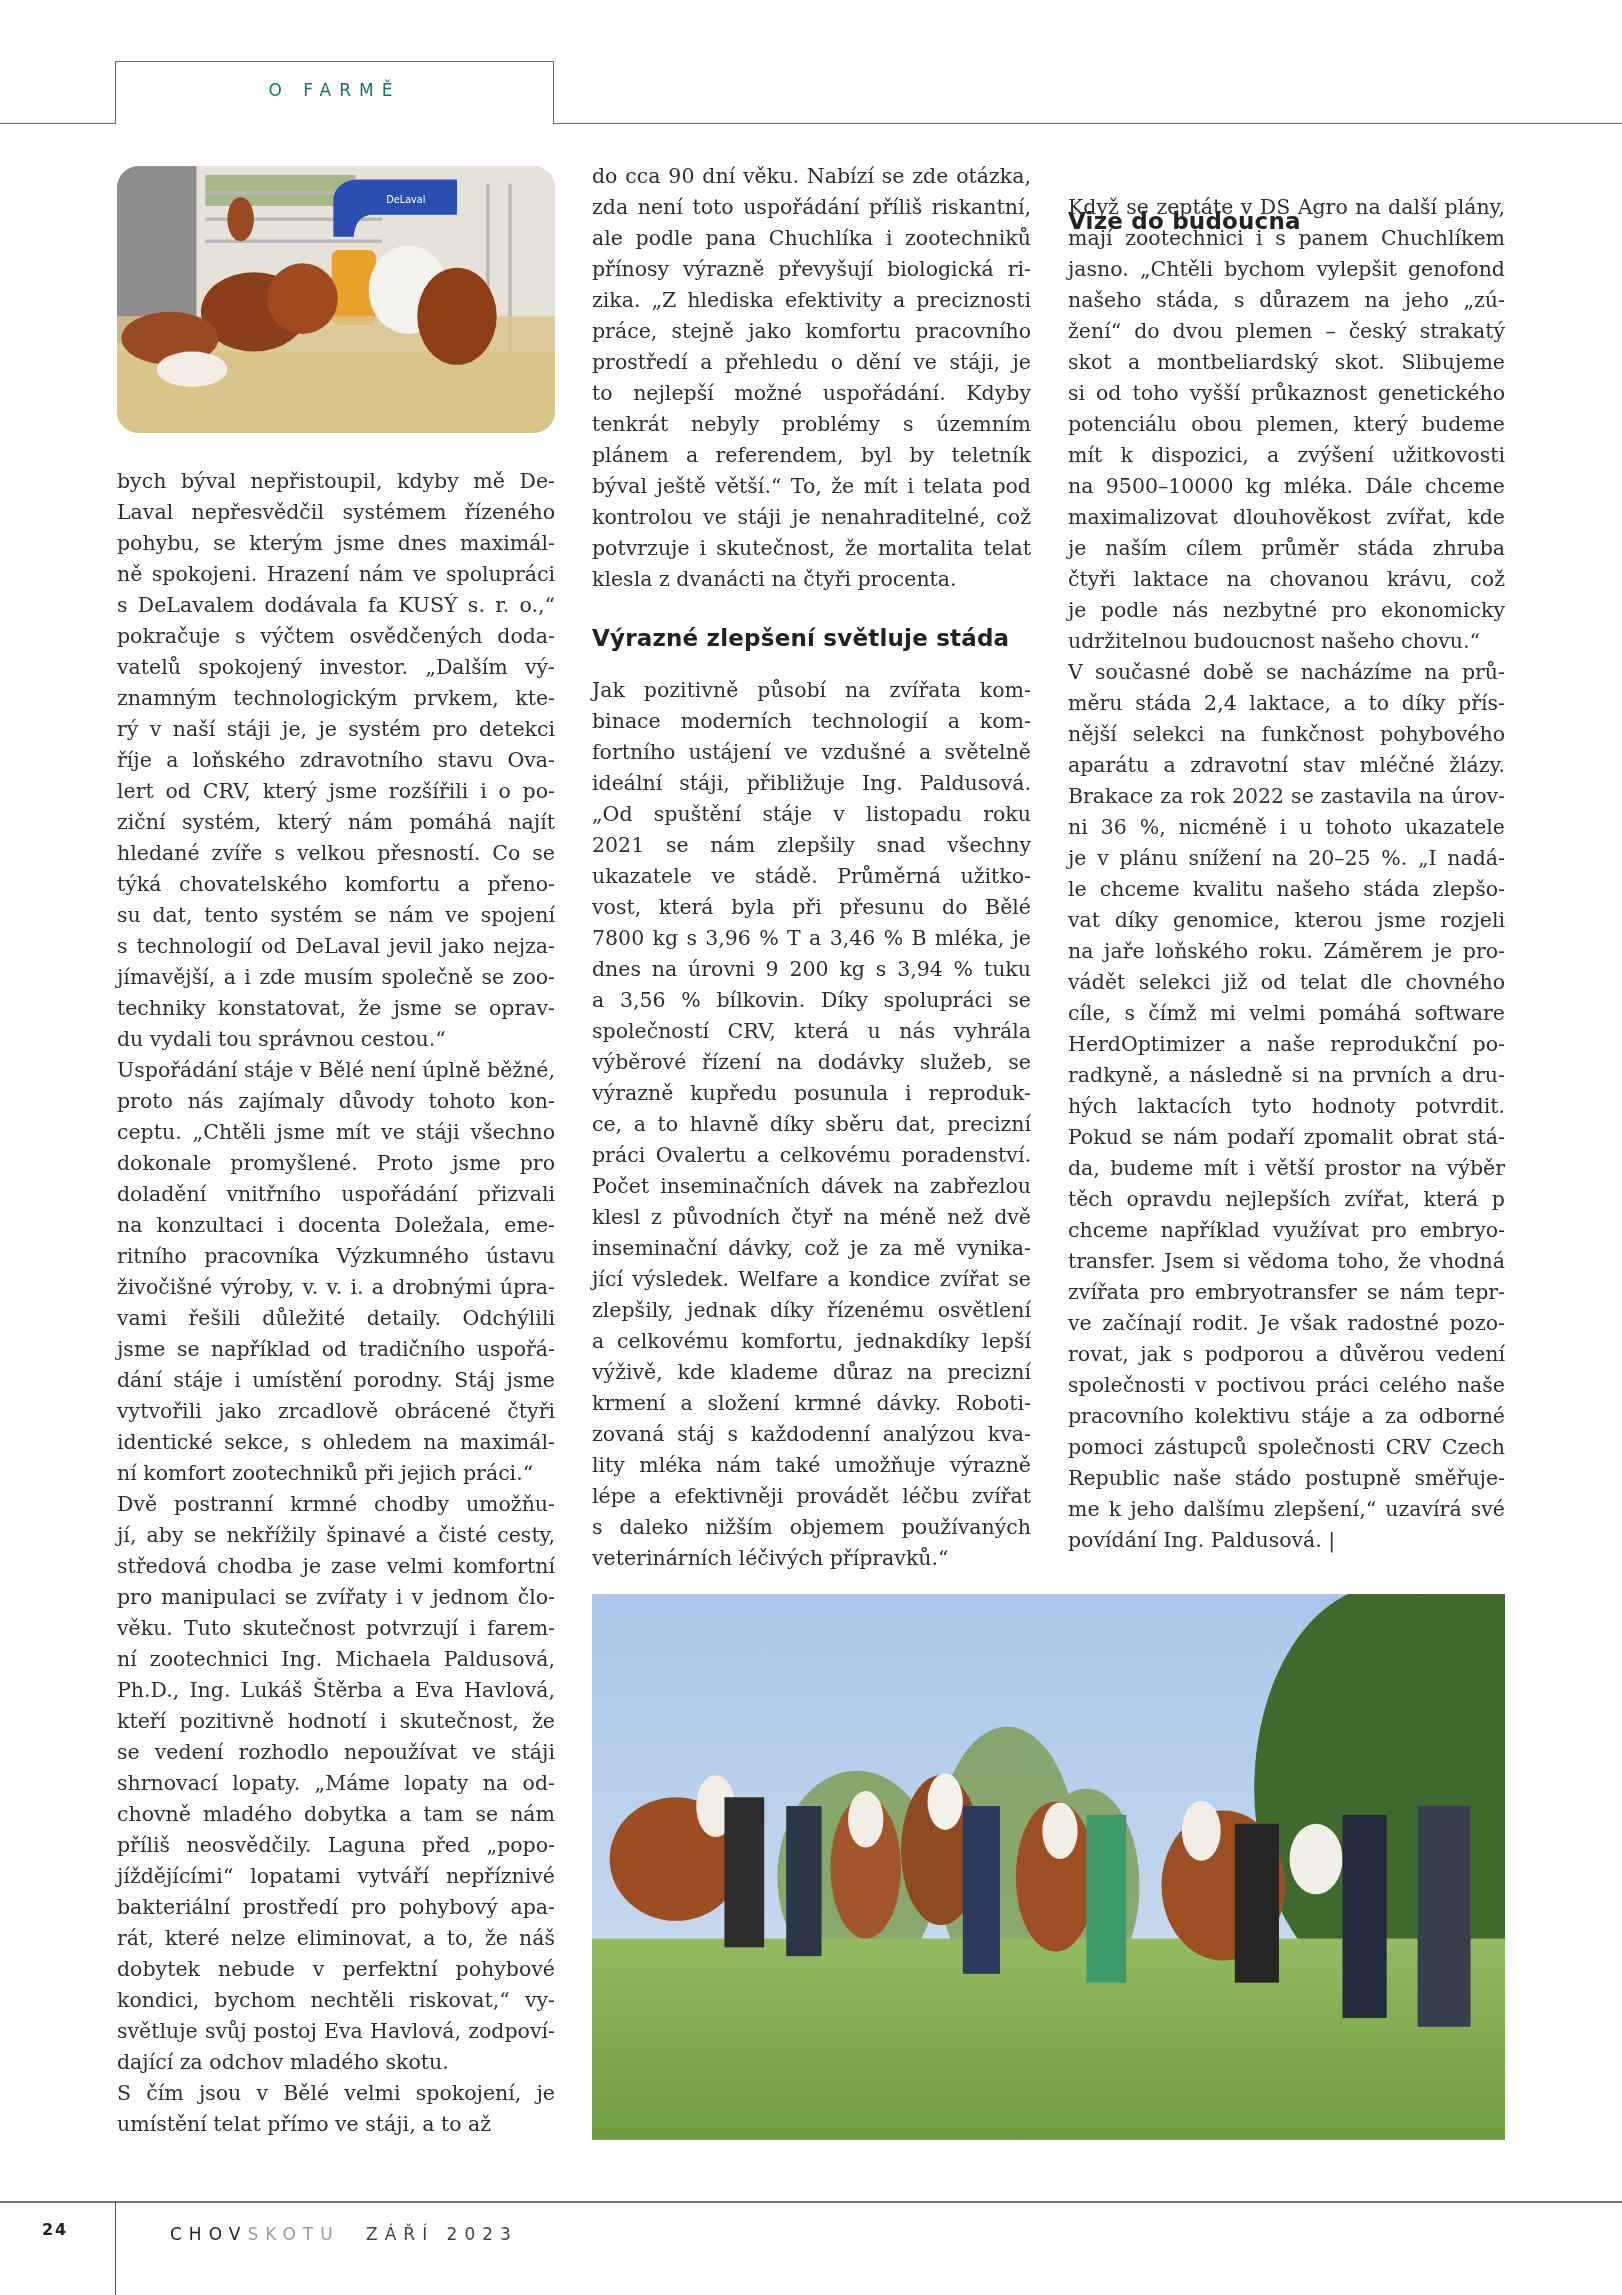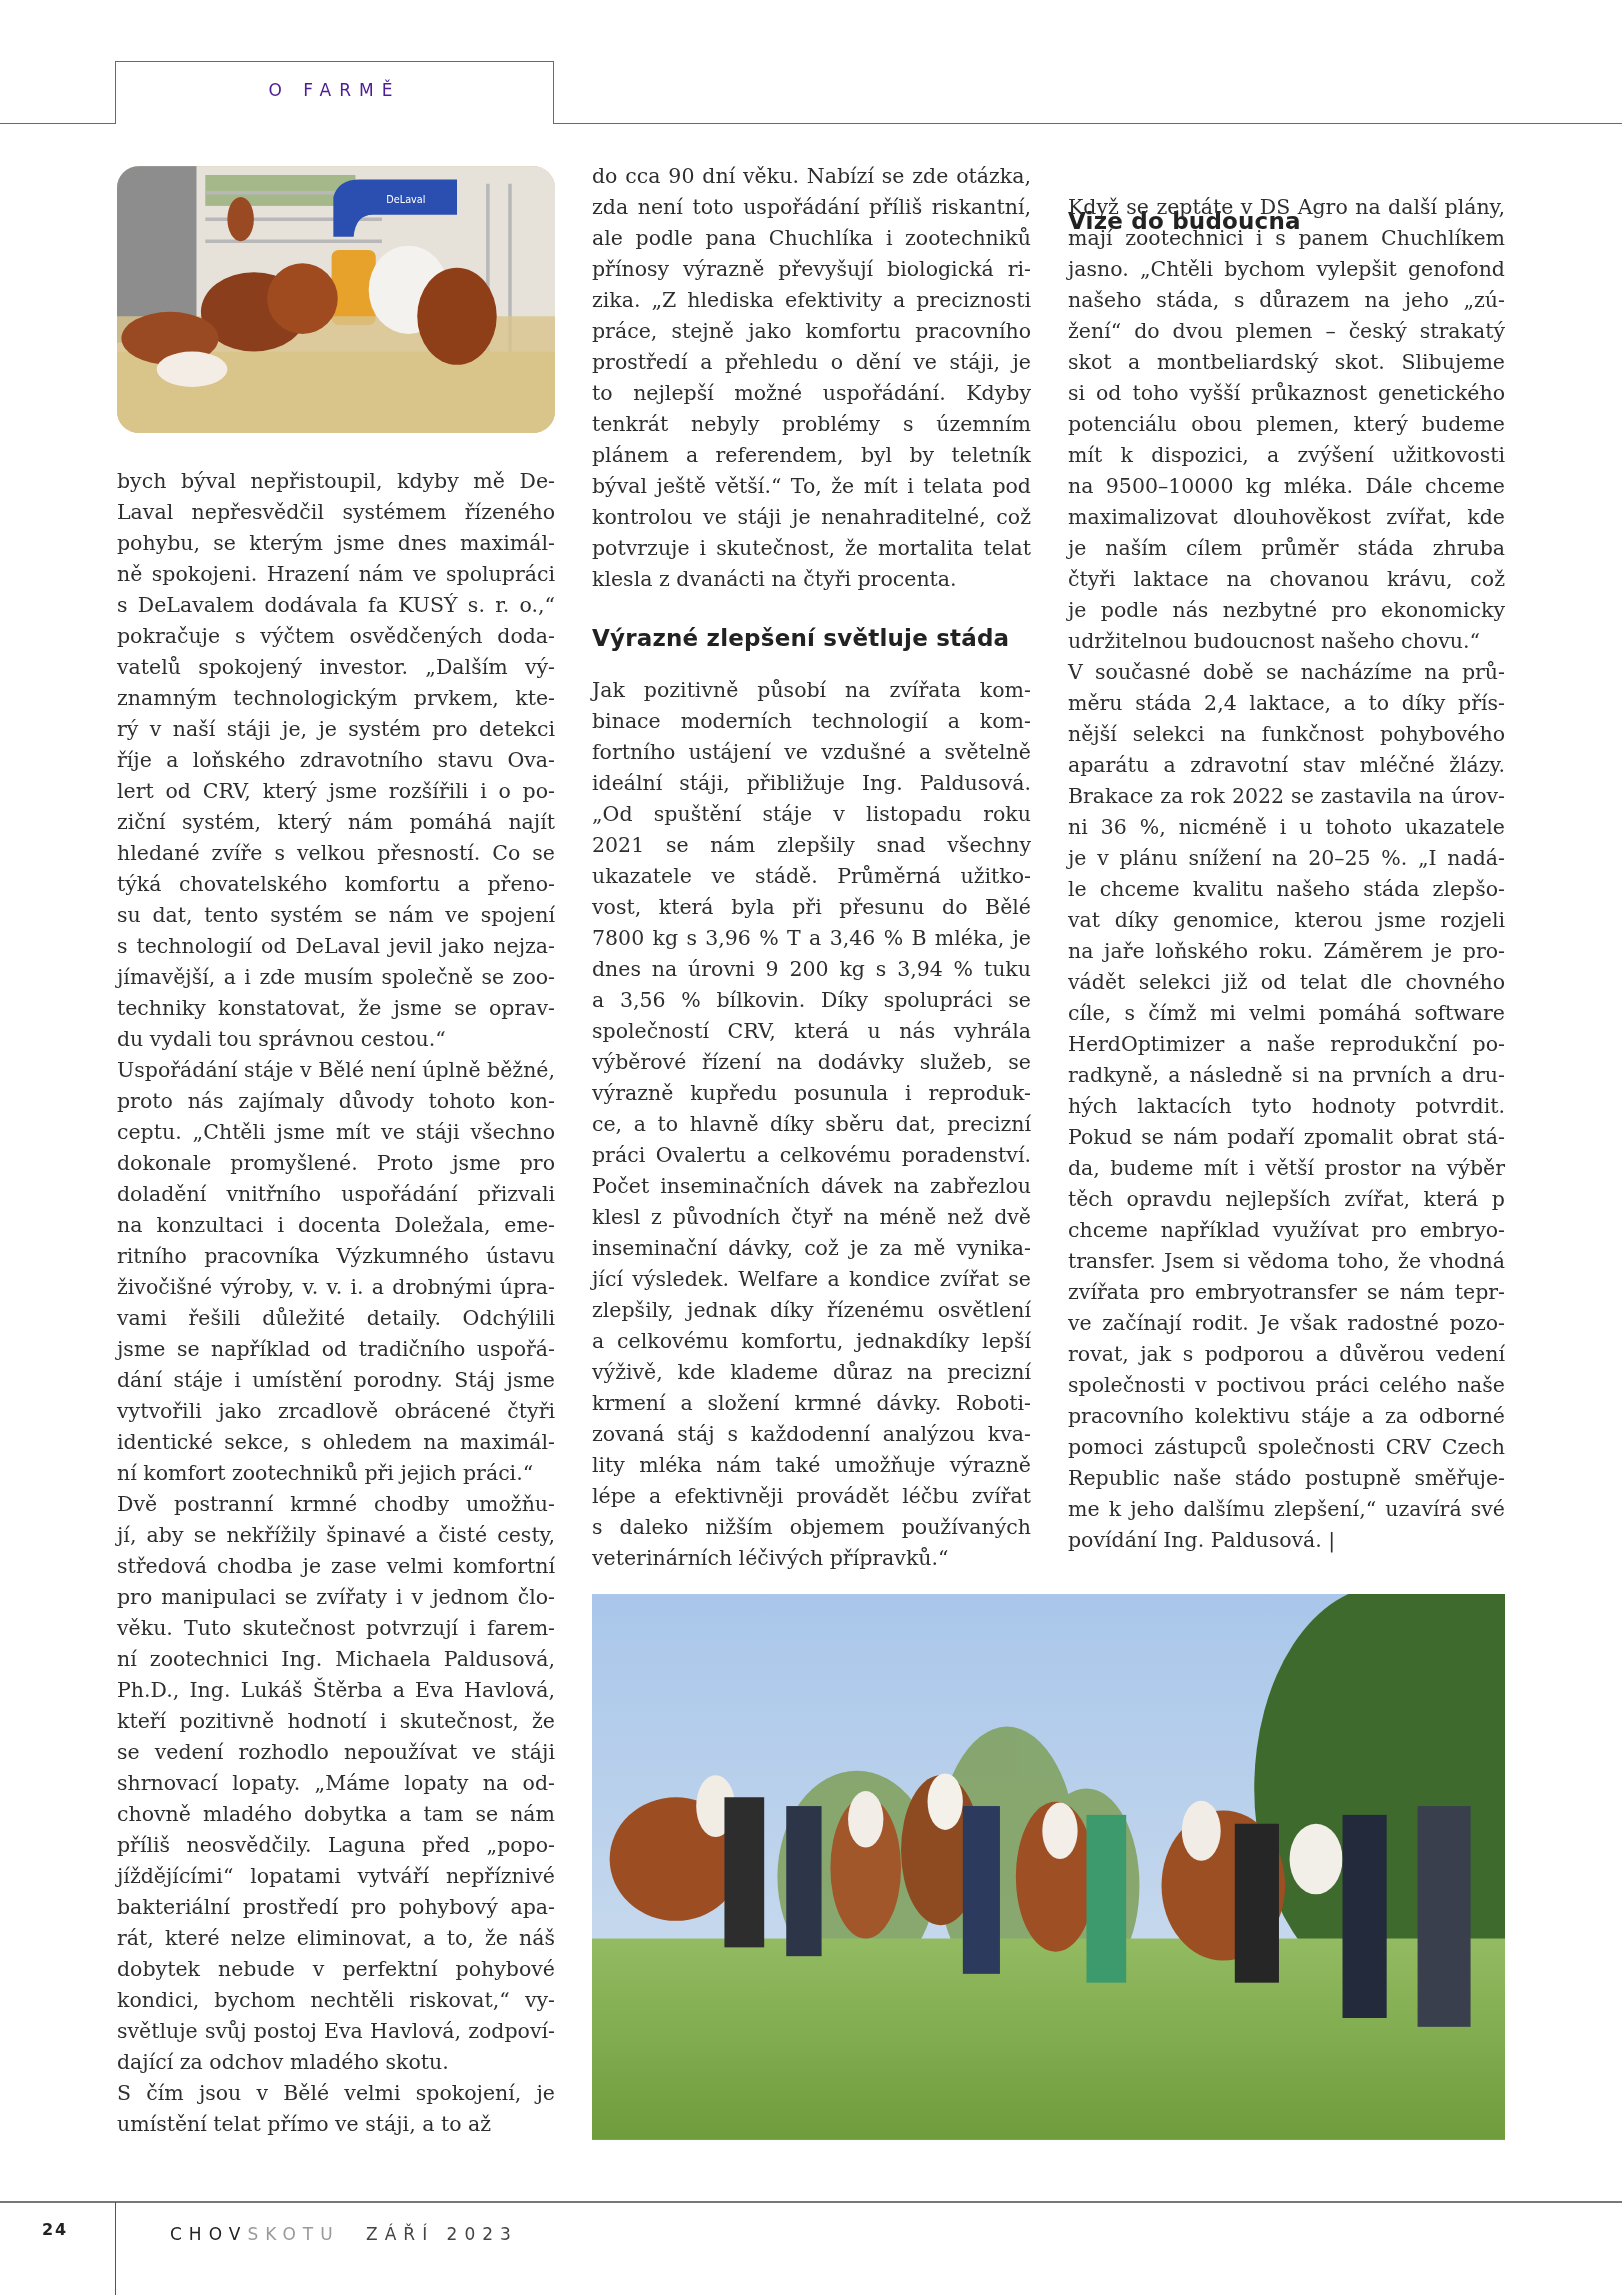--- a/index.html
+++ b/index.html
@@ -1,20 +1,20 @@
 <!DOCTYPE html>
 <html style="font-size:14px"><head>
 <meta charset="utf-8">
 <style>
   html, body { margin: 0; padding: 0; background: #ffffff; }
   body { width: 1623px; height: 2295px; position: relative; overflow: hidden; color: #2b2b2b; }
   .header-line-left { position: absolute; left: 0; top: 123px; width: 116px; height: 0; border-top: 1.8px solid #6a6a6a; }
   .header-line-right { position: absolute; left: 554px; top: 123px; width: 1069px; height: 0; border-top: 1.8px solid #6a6a6a; }
   .section-tab { position: absolute; left: 115px; top: 61px; width: 439px; height: 63px; border: 1.8px solid #6a6a6a; border-bottom: none; box-sizing: border-box; background: #fff; }
-  .section-tab span { position: absolute; left: 0; right: 0; top: 17.7px; text-align: center; font-family: "DejaVu Sans", sans-serif; font-size: 17px; letter-spacing: 8px; color: #4c1d95; }
+  .section-tab span { position: absolute; left: 0; right: 0; top: 17.7px; text-align: center; font-family: "DejaVu Sans", sans-serif; font-size: 17px; letter-spacing: 8px; color: #0f766e; }
 
   .col { position: absolute; font-family: "DejaVu Serif", serif; font-size: 20.5px; line-height: 31px; color: #2e2e2e; }
   .col .ln { display: block; white-space: nowrap; text-align: justify; text-align-last: justify; height: 31px; overflow: visible; }
   .col .ln.last { text-align-last: left; }
   .col1 { left: 117px; top: 466px; width: 438px; }
   .col2 { left: 592px; top: 161px; width: 439px; }
   .col3 { left: 1068px; top: 192px; width: 437px; }
   .subhead { position: absolute; font-family: "DejaVu Sans", sans-serif; font-weight: bold; font-size: 23px; color: #222; letter-spacing: 0.2px; }
   .col2-sub { left: 592px; top: 625px; }
   .col2b { left: 592px; top: 675px; width: 439px; }

